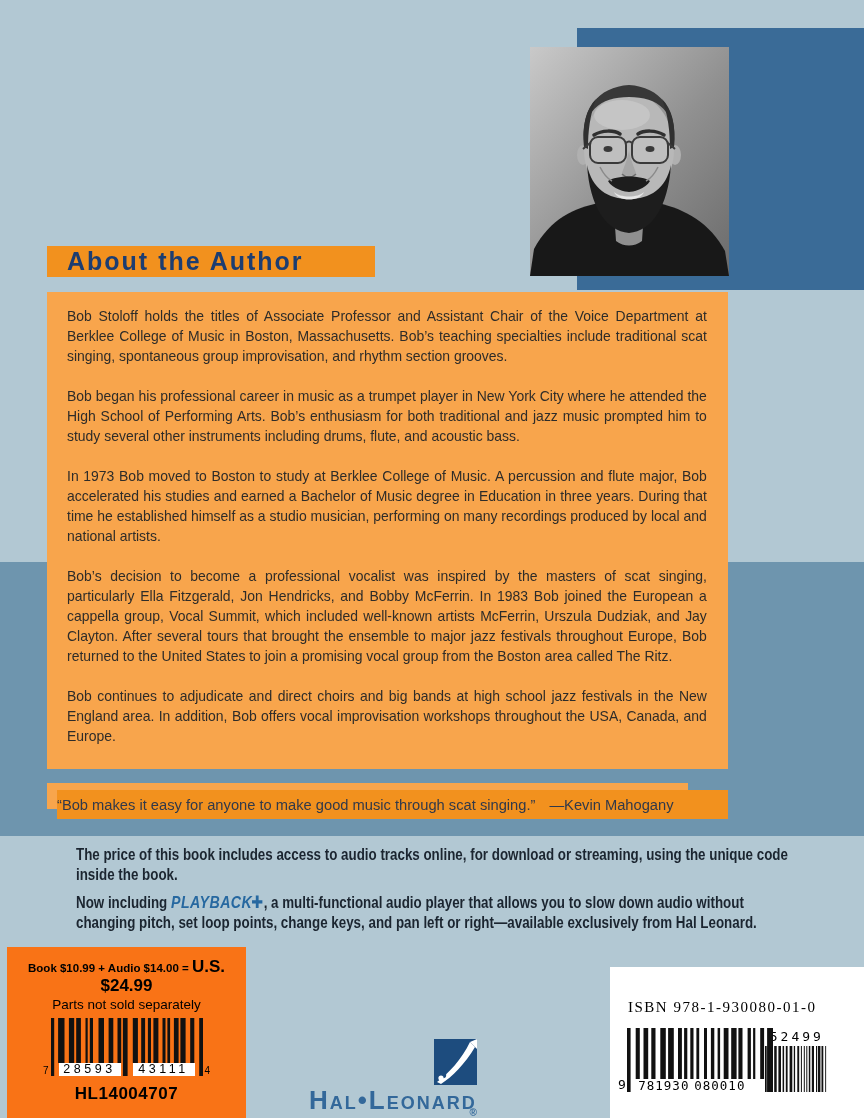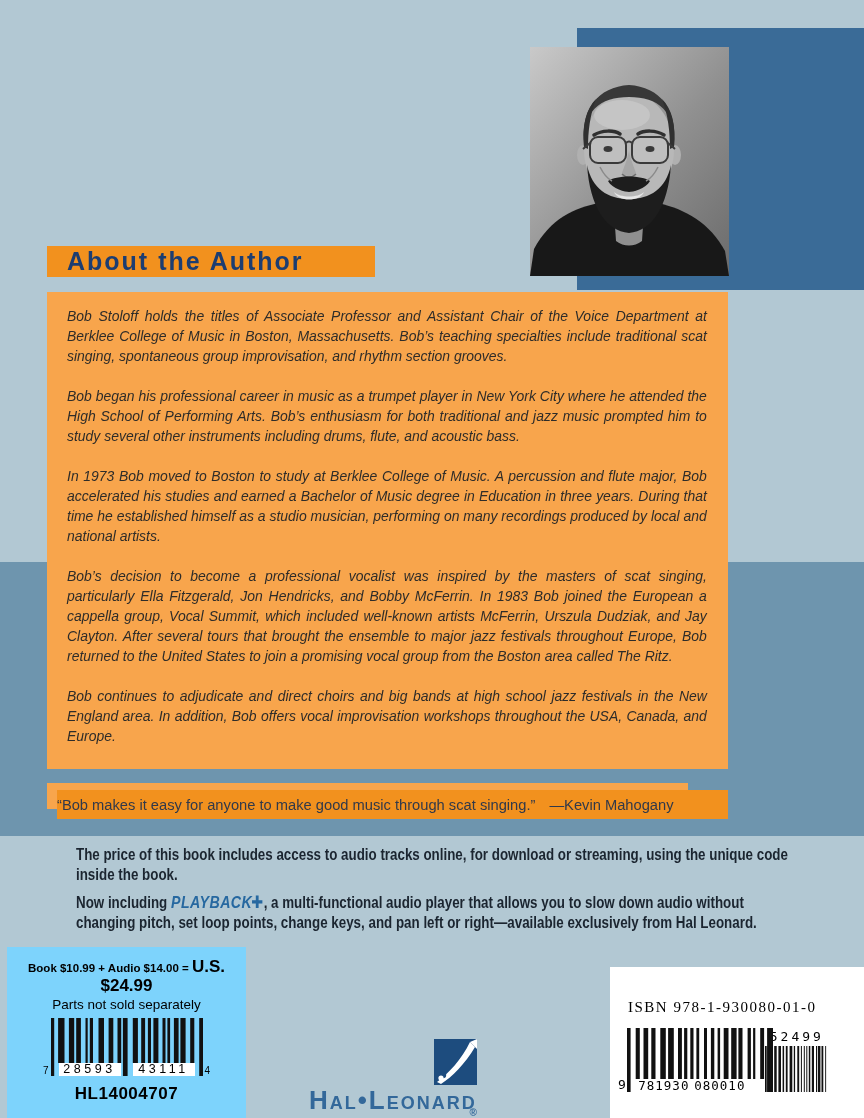--- a/index.html
+++ b/index.html
@@ -7,37 +7,37 @@
         font-family:"Liberation Sans",sans-serif;}
   .steel-band{position:absolute;left:0;top:562px;width:864px;height:274px;background:#6e95ae;}
   .dark-rect{position:absolute;left:577px;top:28px;width:287px;height:262px;background:#3a6b97;}
   .photo{position:absolute;left:530px;top:47px;width:199px;height:229px;}
   .photo svg{display:block;}
 
   .header-bar{position:absolute;left:47px;top:246px;width:328px;height:31px;background:#f2911e;
               display:flex;align-items:center;}
   .header-bar span{color:#1c3d71;font-weight:bold;font-size:25px;padding-left:20px;letter-spacing:2px;}
 
-  .orange-box{position:absolute;left:47px;top:292px;width:681px;height:477px;background:#f8a54c;overflow:hidden;font-style:italic;}
+  .orange-box{position:absolute;left:47px;top:292px;width:681px;height:477px;background:#f8a54c;overflow:hidden;}
   .orange-inner{width:688px;margin:14px 0 0 20px;transform:scaleX(0.93);transform-origin:0 0;}
   .orange-inner p{margin:0 0 20px;font-size:15px;line-height:20px;color:#2e2c29;text-align:justify;}
 
   .quote-back{position:absolute;left:47px;top:783px;width:641px;height:26px;background:#f8a54c;}
   .quote-bar{position:absolute;left:57px;top:790px;width:671px;height:29px;background:#f2911e;
              display:flex;align-items:center;overflow:hidden;}
   .quote-line{white-space:nowrap;padding-left:0;font-size:14.7px;color:#31394a;}
   .quote-line .attr{margin-left:14px;}
 
   .pricing{position:absolute;left:76px;top:845px;width:860px;transform:scaleX(0.835);transform-origin:0 0;
            color:#1b2530;font-weight:bold;font-size:16px;line-height:19.5px;}
   .pricing p{margin:0 0 9px;}
   .playback{color:#2668a0;font-style:italic;font-weight:bold;letter-spacing:0.5px;font-size:17px;white-space:nowrap;}
   .playback .plus{font-family:"DejaVu Sans",sans-serif;font-style:normal;font-size:17px;margin-left:-1px;}
 
-  .price-box{position:absolute;left:7px;top:947px;width:239px;height:171px;background:#7dd3fc;text-align:center;color:#000;}
+  .price-box{position:absolute;left:7px;top:947px;width:239px;height:171px;background:#f97316;text-align:center;color:#000;}
   .price-line{margin-top:11px;line-height:18px;}
   .price-line .sm{font-size:11.5px;font-weight:bold;}
   .price-line .bg{font-size:17px;font-weight:bold;}
   .parts{font-size:13.5px;margin-top:2px;}
   .upc{display:flex;justify-content:center;align-items:flex-end;margin-top:6px;}
   .upc .side{font-size:10px;margin:0 2px 0 2px;}
   .upc-main{position:relative;width:152px;height:58px;}
   .bars-fill{position:absolute;left:0;top:0;width:100%;height:100%;}
   .strip{position:absolute;bottom:0;height:13px;background:#fff;font-size:12.5px;line-height:13px;text-align:center;}
   .upc-main .strip{letter-spacing:3.5px;}

